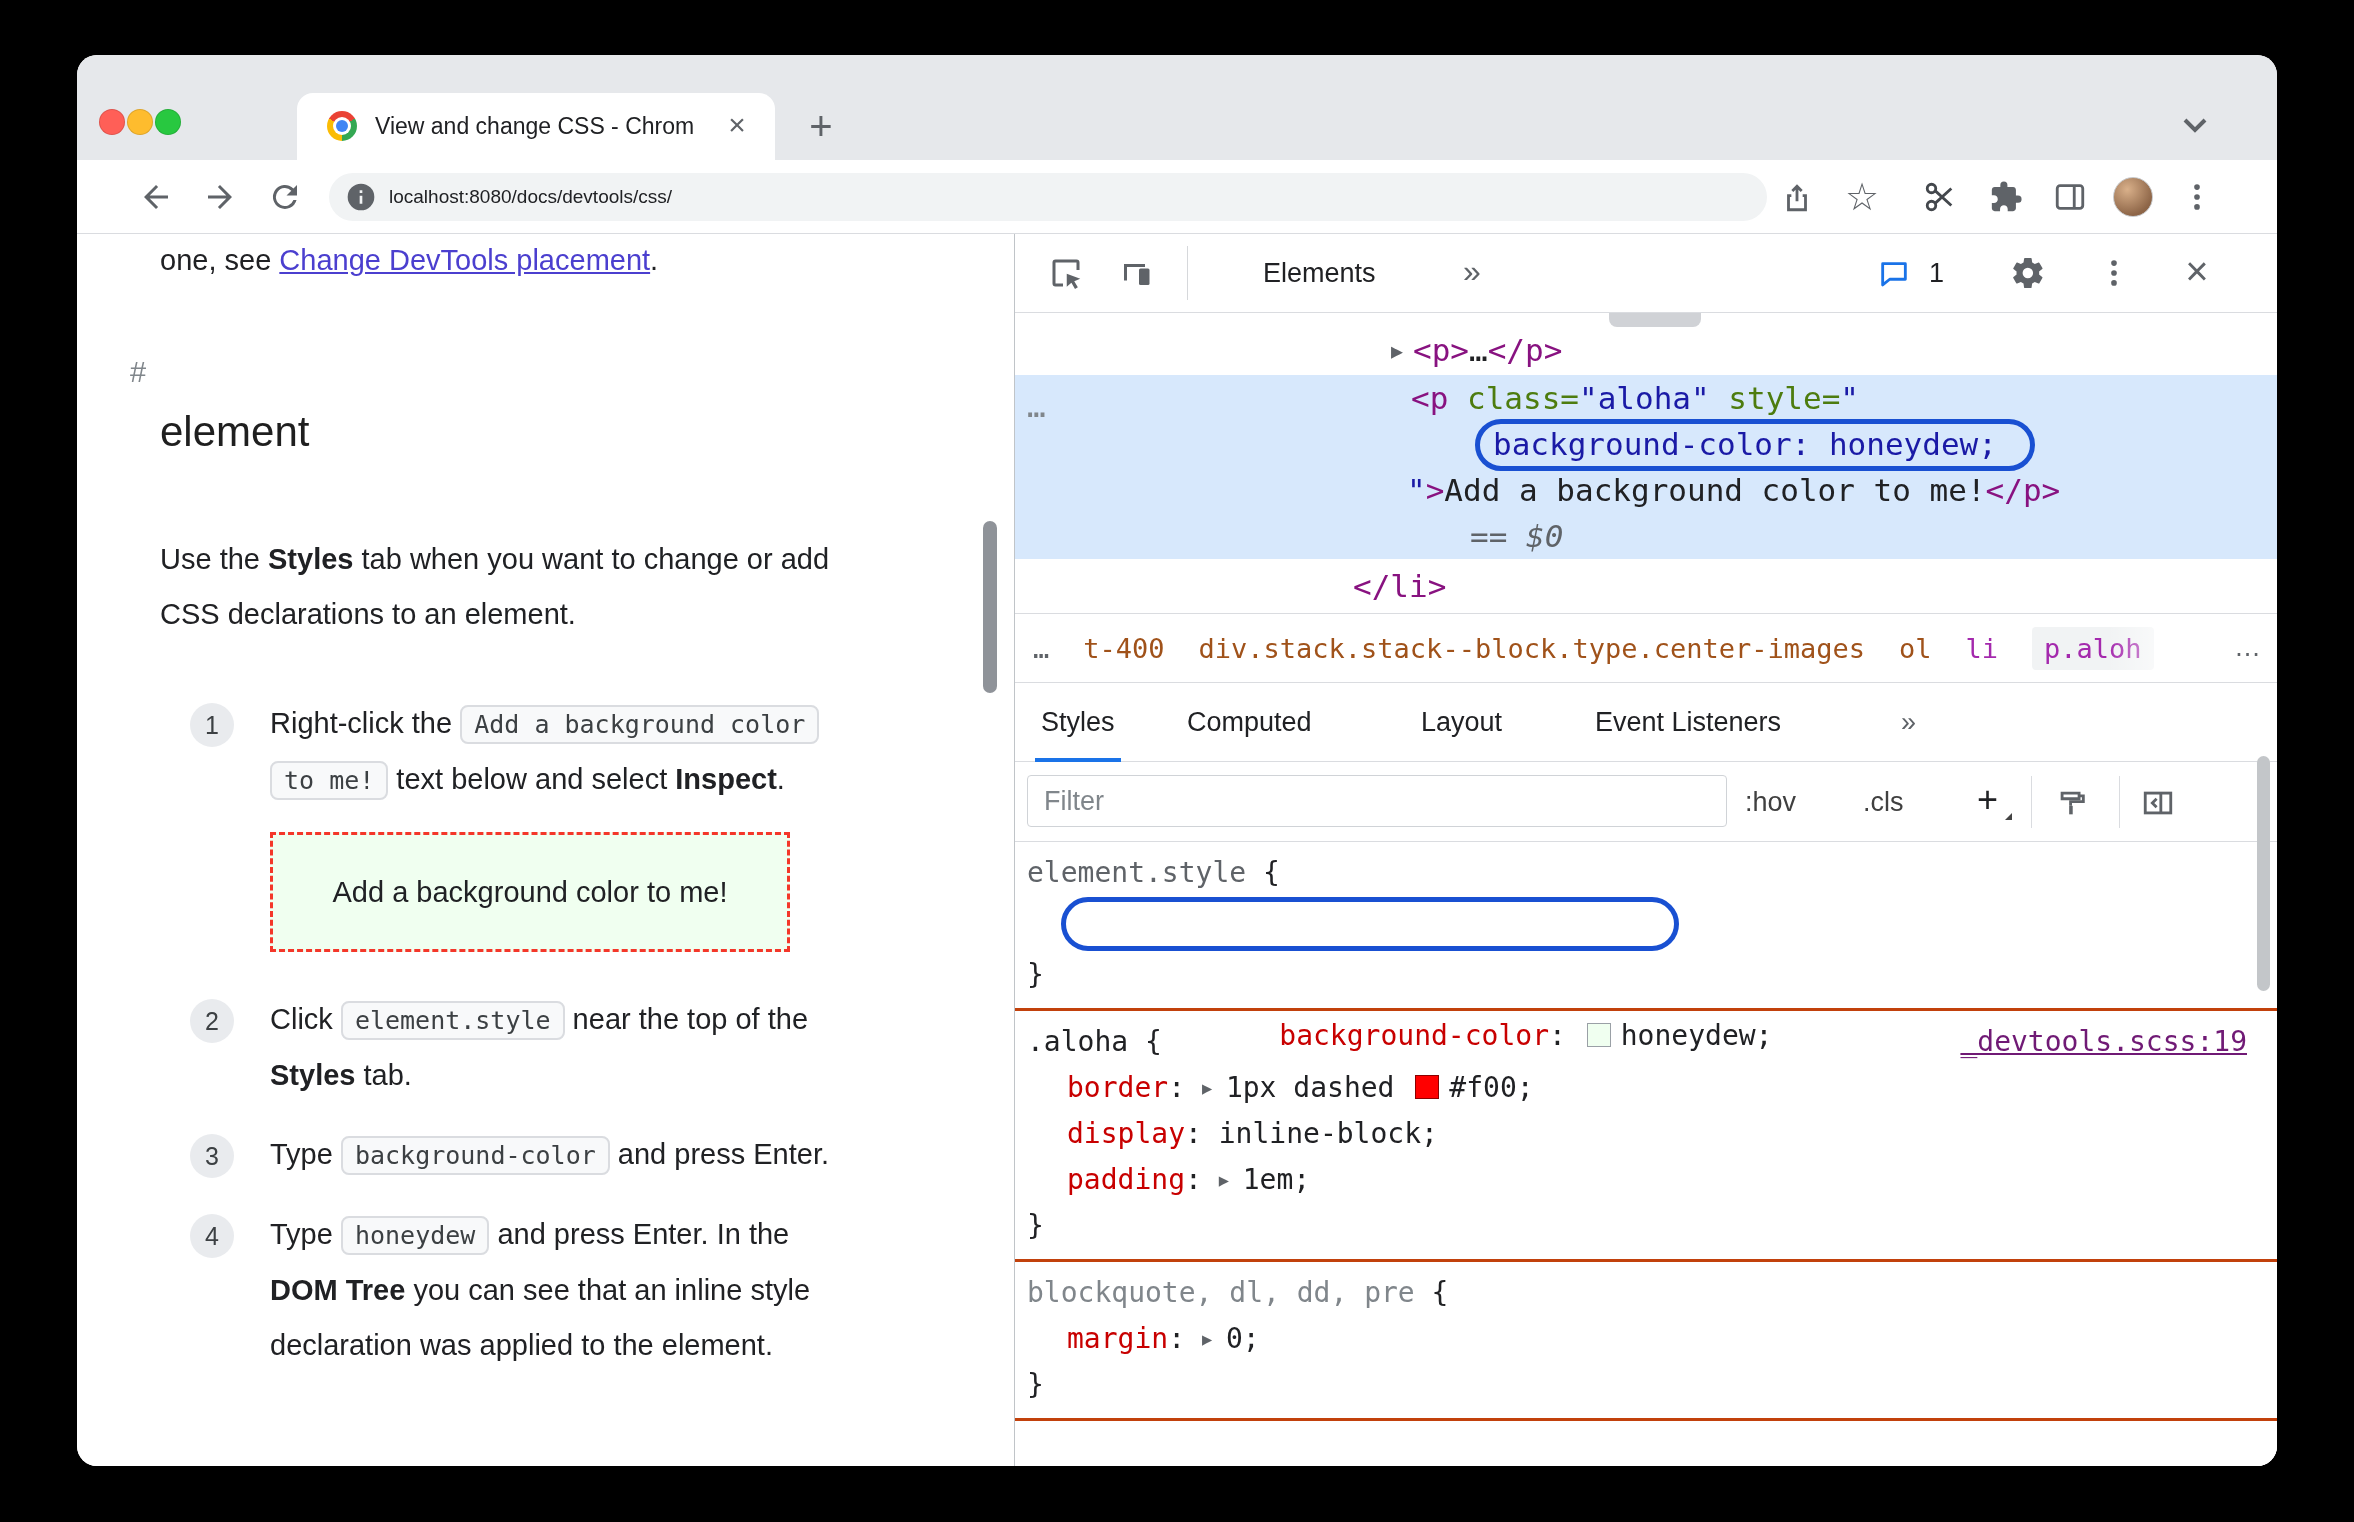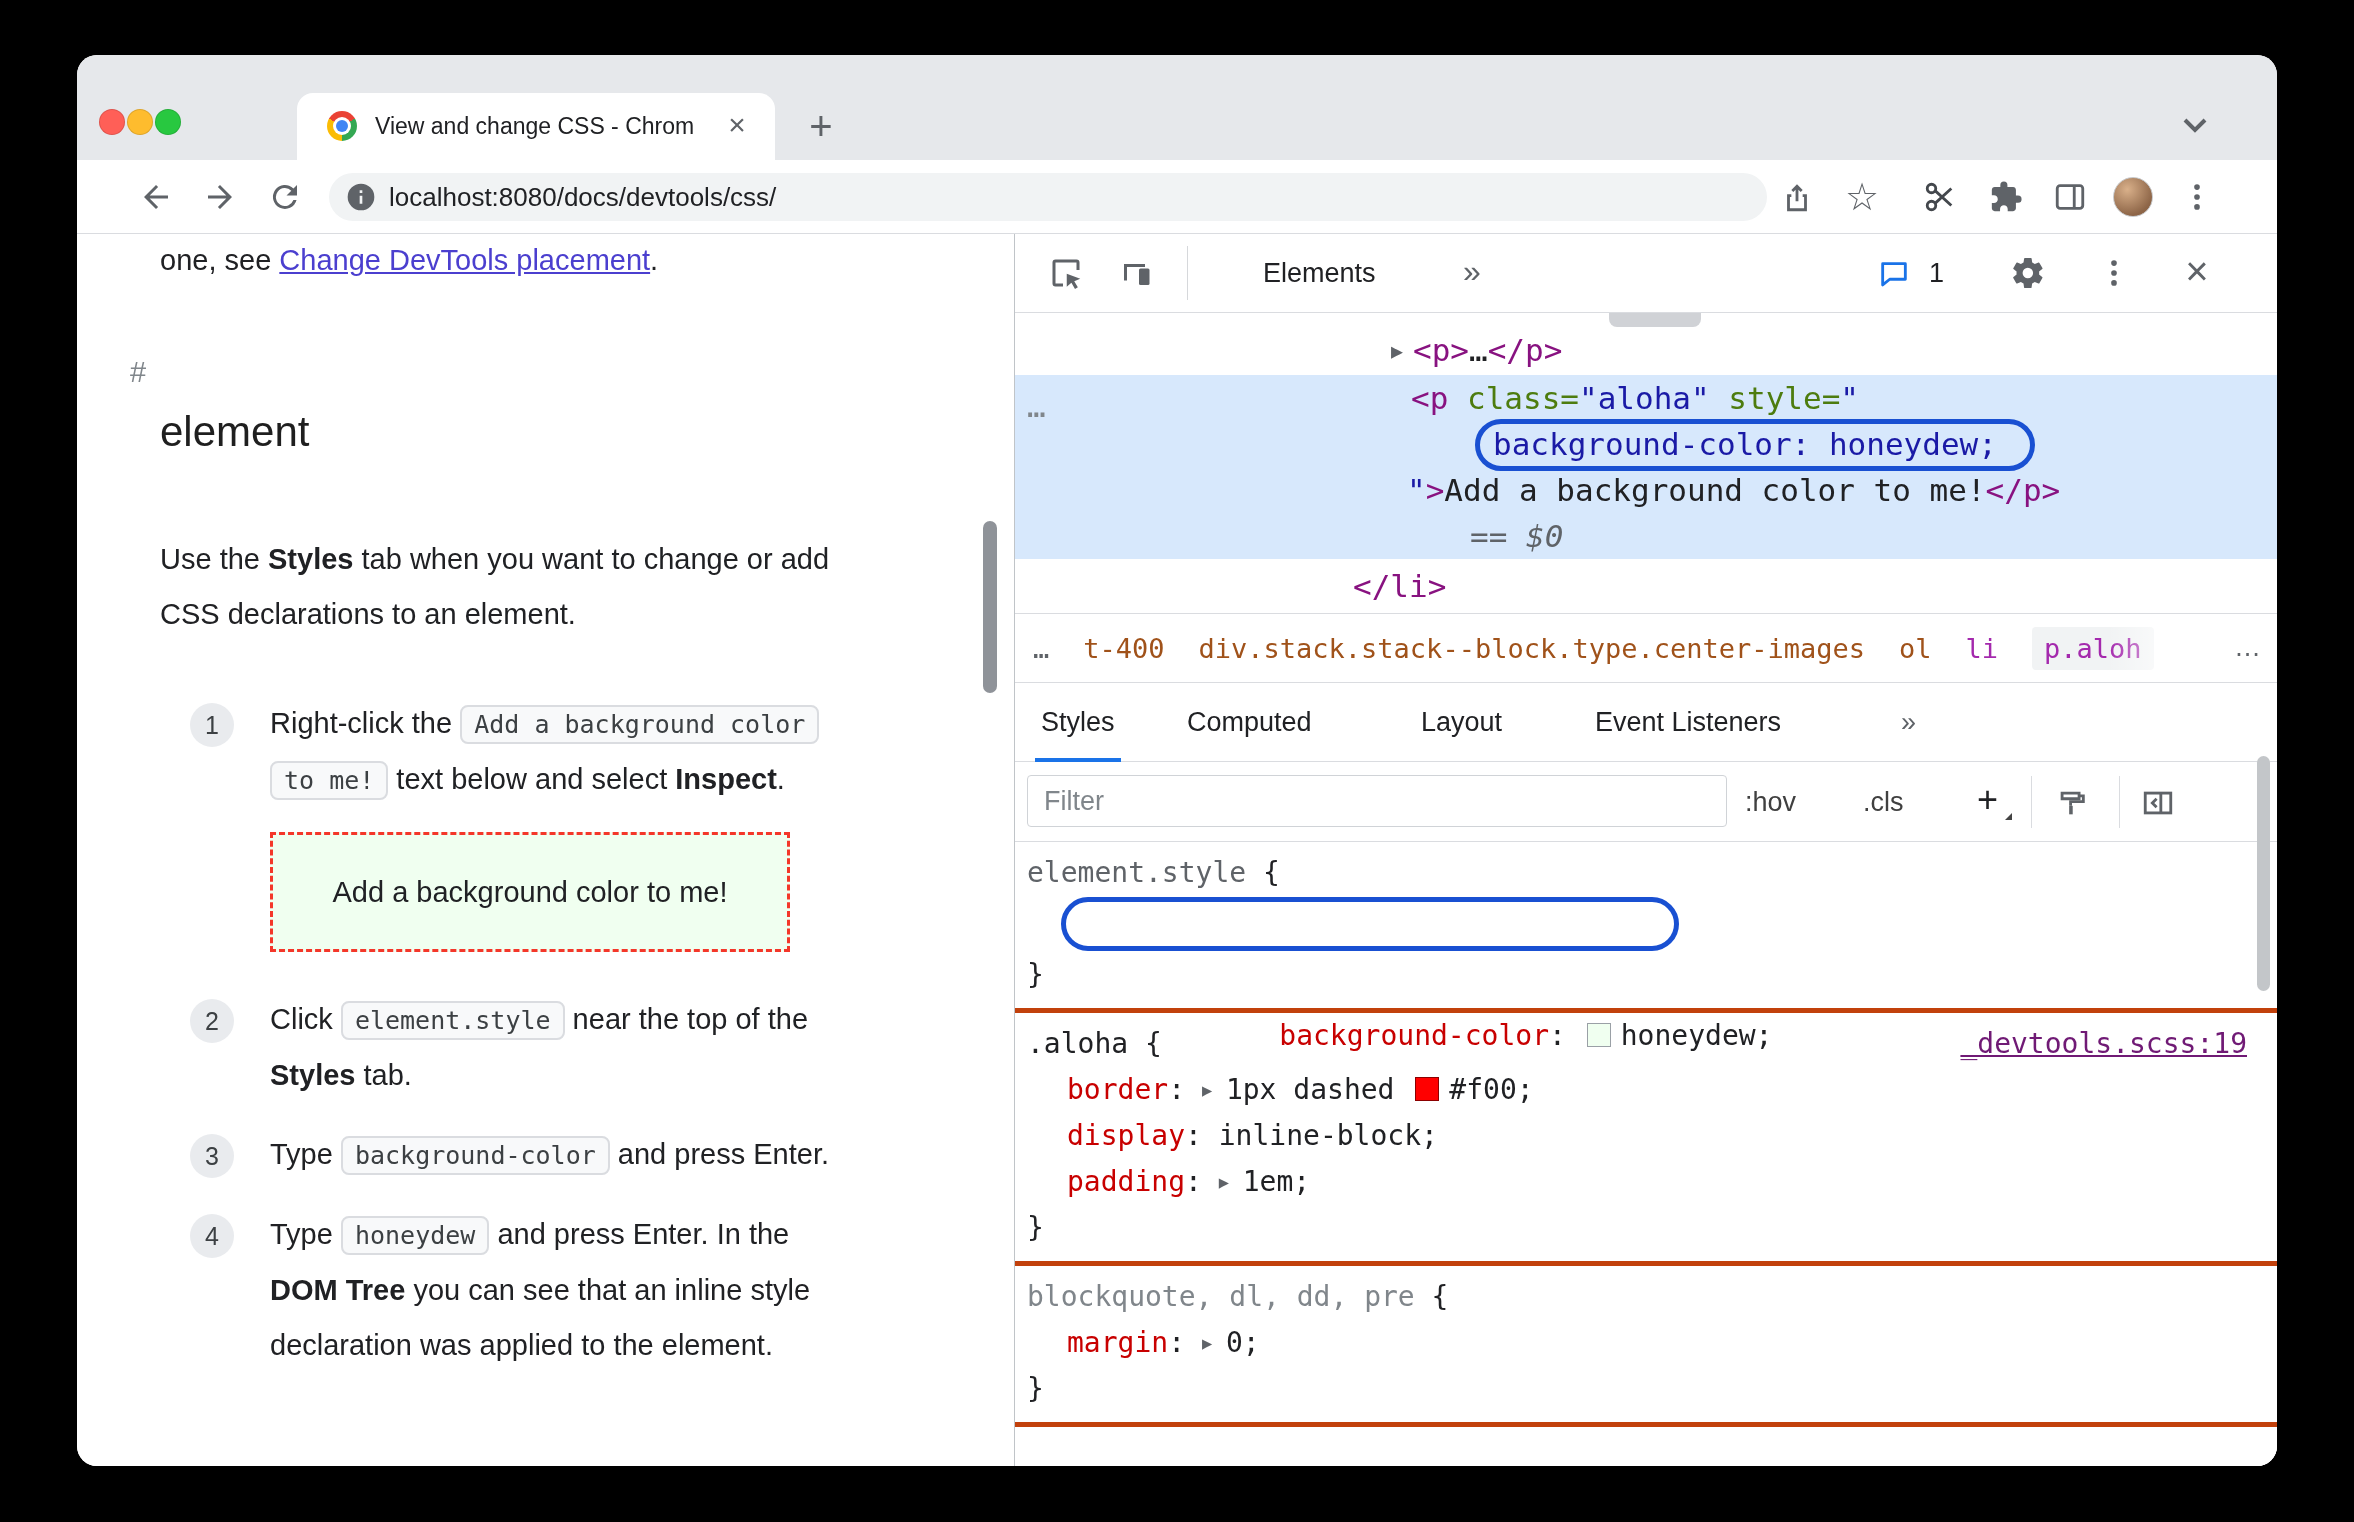--- a/index.html
+++ b/index.html
@@ -24,21 +24,21 @@
   .tabclose{position:absolute;left:420px;top:0;height:67px;line-height:64px;font-size:30px;color:#5f6368;width:40px;text-align:center;cursor:default;}
   .newtab{position:absolute;left:718px;top:46px;width:52px;height:52px;line-height:50px;text-align:center;
           font-size:40px;color:#5f6368;}
   .tb-chevron{position:absolute;left:2098px;top:50px;width:40px;height:40px;}
 
   
   .toolbar{position:absolute;left:0;top:105px;width:100%;height:73px;background:#fff;border-bottom:1px solid #dadce0;}
   .navicon{position:absolute;top:15px;width:44px;height:44px;display:flex;align-items:center;justify-content:center;}
   .urlbar{position:absolute;left:252px;top:13px;width:1438px;height:48px;border-radius:24px;background:#f1f3f4;}
   .urlinfo{position:absolute;left:16px;top:8px;width:32px;height:32px;}
-  .urltext{position:absolute;left:60px;top:0;height:36px;line-height:48px;font-size:26px;color:#202124;}
+  .urltext{position:absolute;left:60px;top:0;height:36px;line-height:48px;font-size:19px;color:#202124;}
   .glyphicon{font-size:38px;color:#5f6368;line-height:44px;text-align:center;}
   .avatar{position:absolute;left:2036px;top:17px;width:40px;height:40px;border-radius:50%;
           background:radial-gradient(circle at 35% 30%,#d9b08a,#8d6547 72%);border:1px solid #c7c9cc;box-sizing:border-box;}
 
   
   .content{position:absolute;left:0;top:179px;width:100%;height:1232px;background:#fff;}
 
   
   .doc{position:absolute;left:0;top:0;width:937px;height:1232px;overflow:hidden;color:#202124;}
   .doc-inner{padding:0 60px 0 83px;}
@@ -116,21 +116,21 @@
                    font-family:"Liberation Sans",sans-serif;}
   .dt-filter input::placeholder{color:#80868b;}
   .ftxt{position:absolute;top:0;height:80px;line-height:80px;font-size:27px;color:#404040;}
   .dt-plus{position:absolute;left:962px;top:0;height:80px;line-height:76px;font-size:36px;color:#202124;}
   .dt-plus::after{content:"";position:absolute;right:-14px;bottom:22px;border-left:7px solid transparent;border-bottom:7px solid #444;}
   .fsep{position:absolute;top:14px;width:1px;height:52px;background:#dadce0;}
 
   
   .dt-styles{position:absolute;left:0;top:608px;width:100%;bottom:0;font-family:"DejaVu Sans Mono",monospace;
              font-size:28px;color:#202124;line-height:46px;}
-  .sec{padding:8px 12px 10px 12px;border-bottom:5px solid #c2410c;position:relative;}
+  .sec{padding:8px 12px 10px 12px;border-bottom:3px solid #c2410c;position:relative;}
   .sline{white-space:pre;}
   .propline{padding-left:40px;white-space:pre;}
   .gray{color:#5f6368;}
   .dimsel{color:#80868b;}
   .prop{color:#c80000;}
   .stri{color:#5f6368;font-size:17px;display:inline-block;width:24px;vertical-align:3px;}
   .swatch{display:inline-block;width:24px;height:24px;vertical-align:-2px;margin:0 10px 0 4px;box-sizing:border-box;}
   .sw-honeydew{background:#f0fff0;border:1px solid #9aa0a6;}
   .sw-red{background:#ff0000;border:1px solid #8b0000;}
   .ringline{position:relative;height:56px;line-height:56px;padding-left:50px;white-space:pre;}

